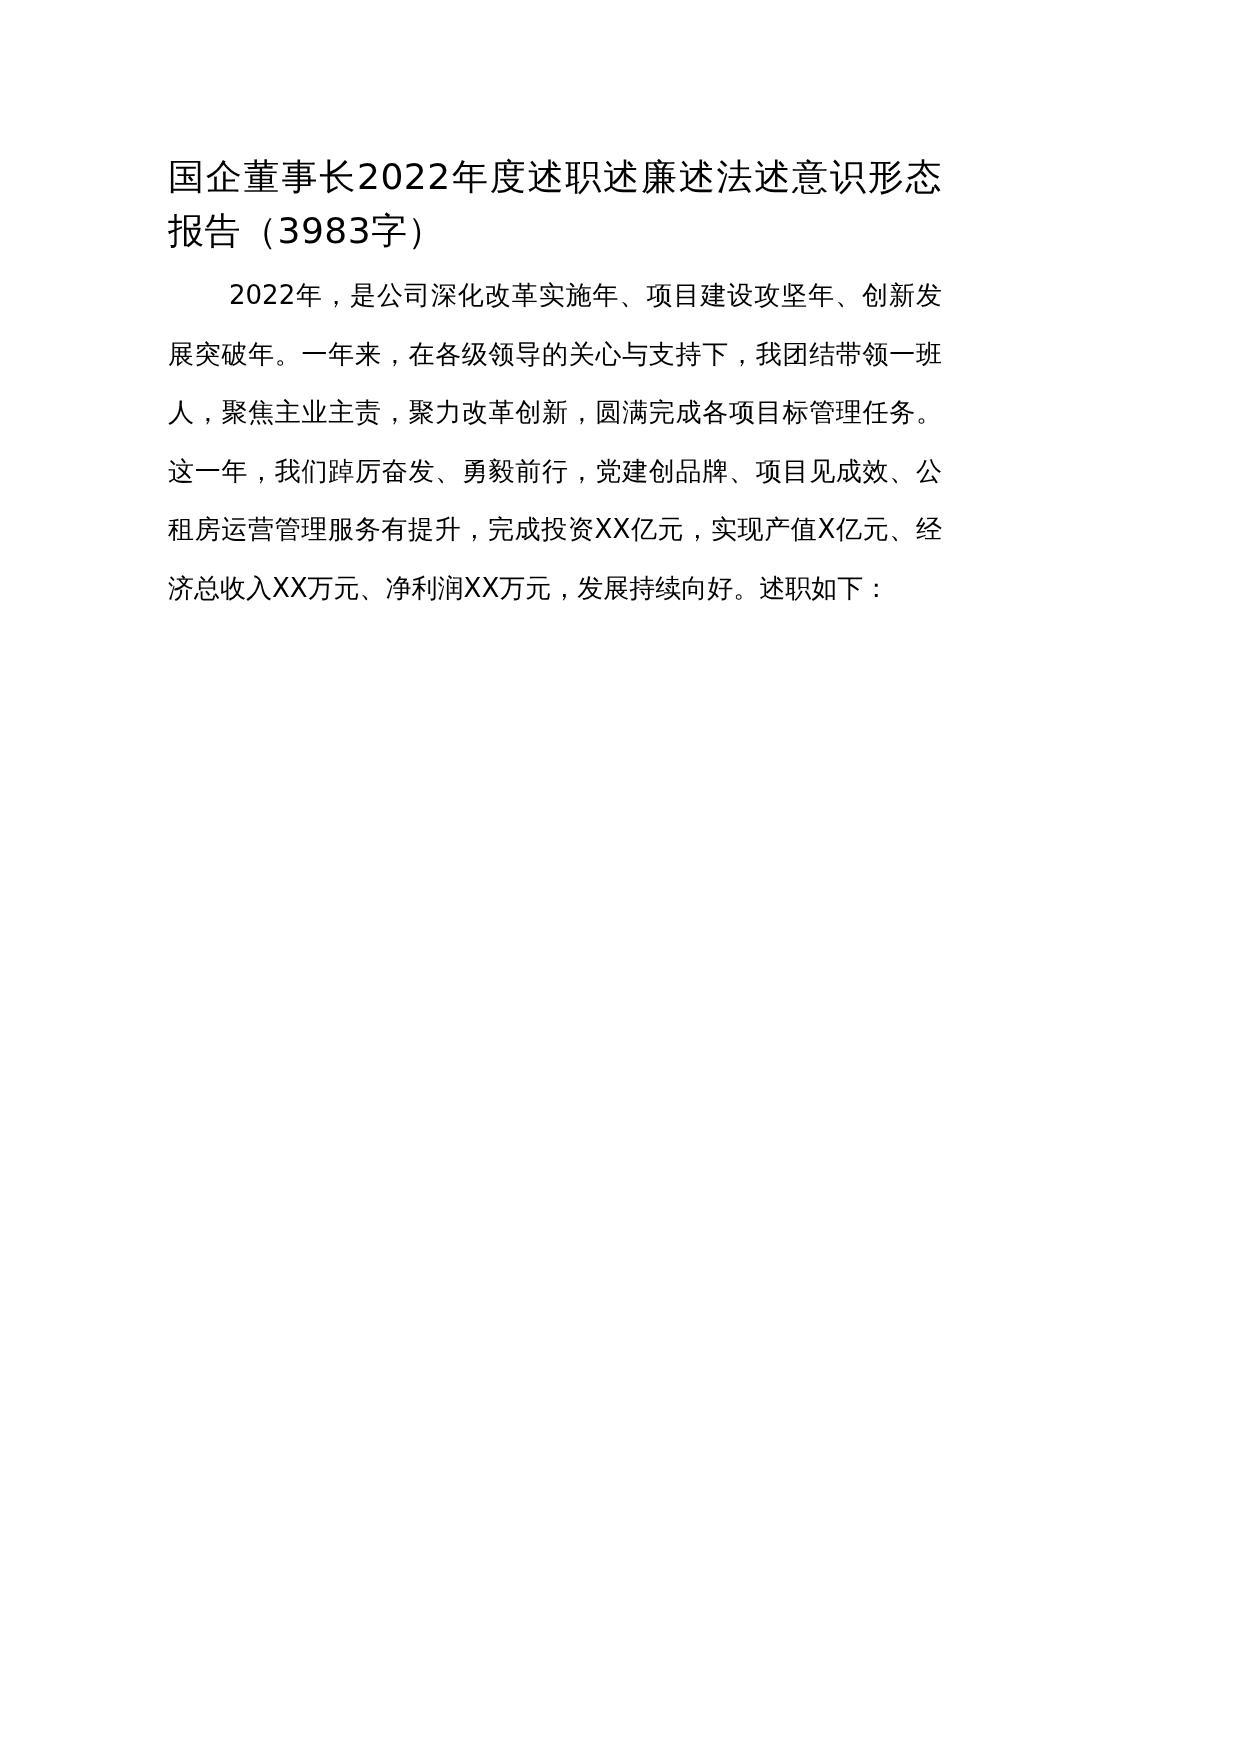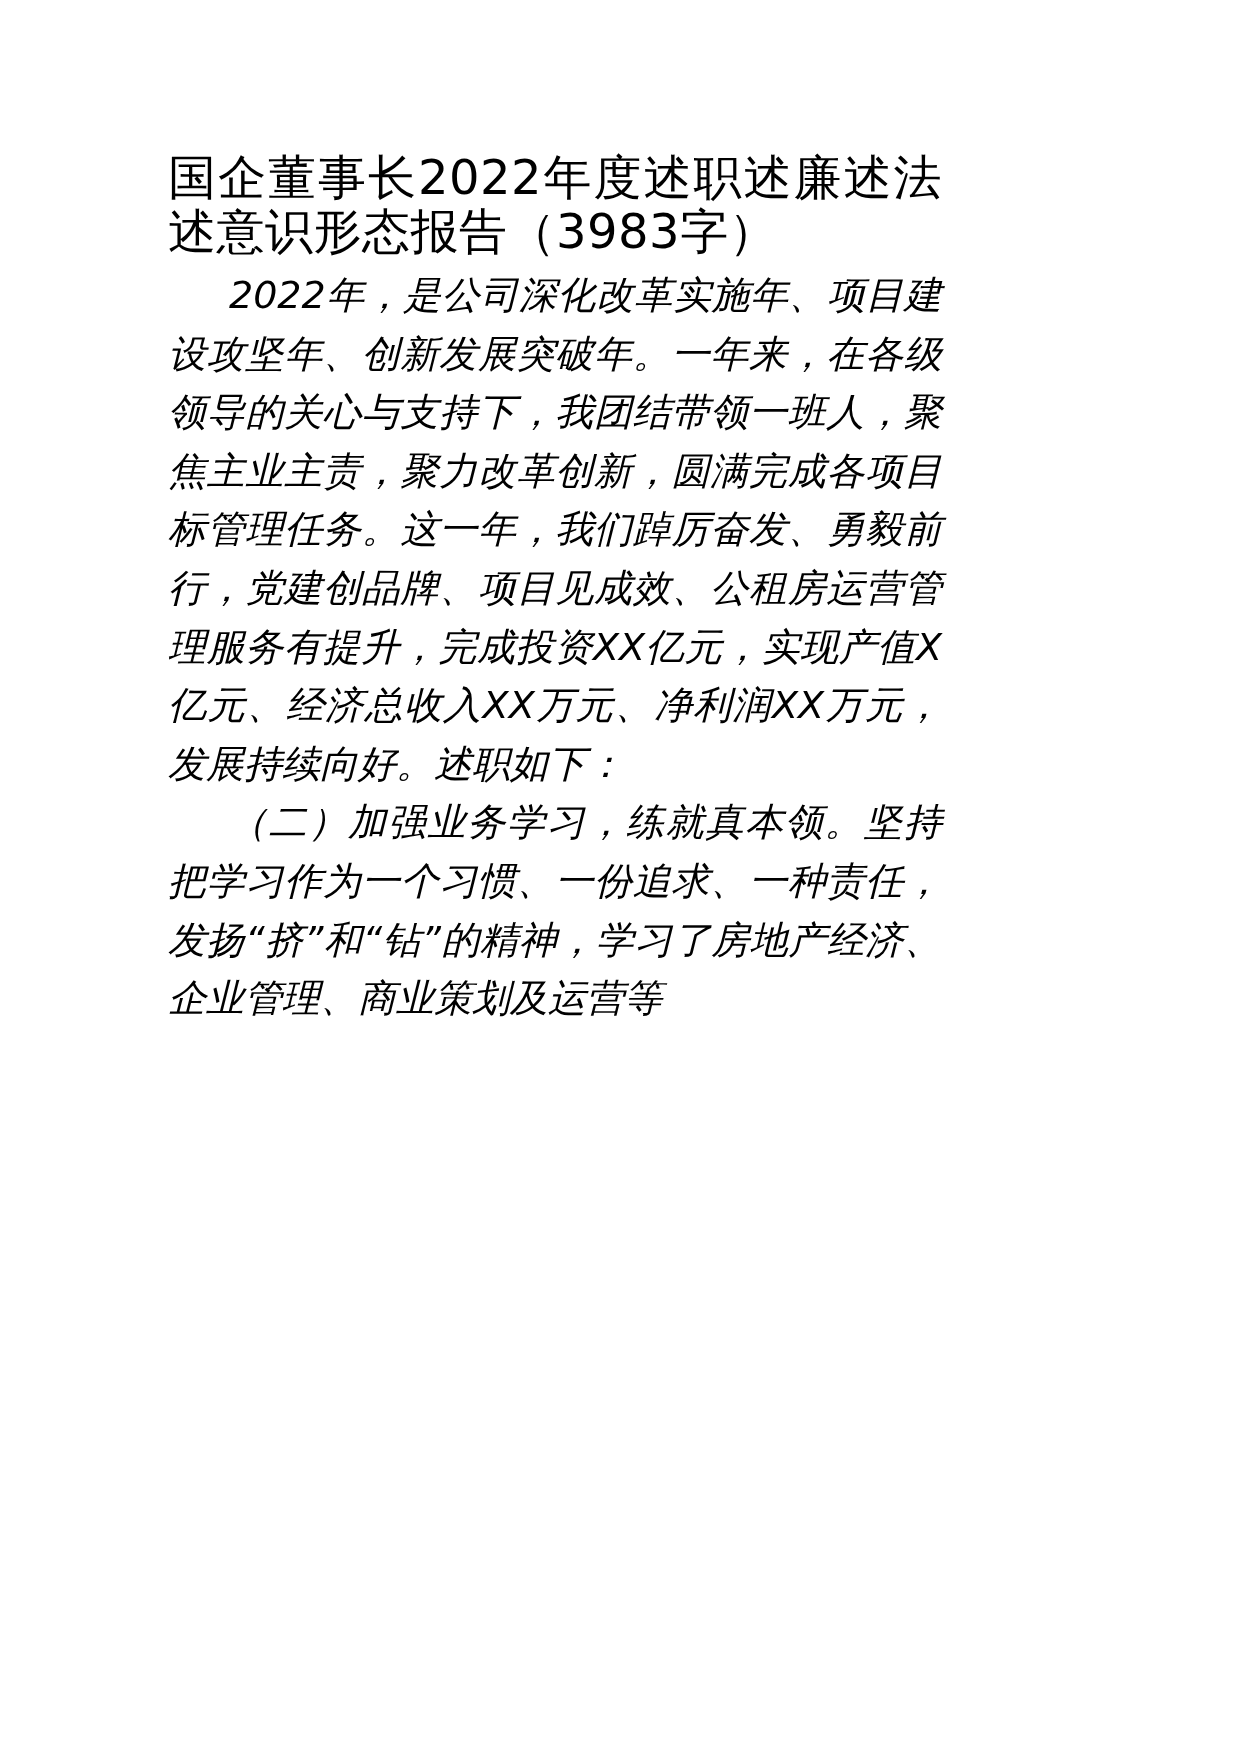--- a/index.html
+++ b/index.html
@@ -6,38 +6,36 @@
     body { width: 1240px; height: 1754px; position: relative; overflow: hidden; }
     .page {
       position: absolute;
       left: 168px;
       top: 150px;
       width: 774px;
       color: #000000;
       font-family: "DejaVu Sans", "Liberation Sans", sans-serif;
     }
     .title {
-      font-size: 48px;
+      font-size: 36px;
       line-height: 54px;
       margin: 0 0 8px 0;
       font-weight: normal;
       letter-spacing: 0.5px;
       text-align: justify;
     }
     .para {
-      font-size: 38px;
+      font-size: 26px;
       line-height: 58.6px;
       margin: 0;
       text-align: justify;
       text-align-last: left;
       word-break: break-all;
-      font-style: italic;
     }
     .indent { text-indent: 61px; }
   </style>
 </head>
 <body>
 
 <div class="page">
   <h1 class="title">国企董事长2022年度述职述廉述法述意识形态报告（3983字）</h1>
   <p class="para indent">2022年，是公司深化改革实施年、项目建设攻坚年、创新发展突破年。一年来，在各级领导的关心与支持下，我团结带领一班人，聚焦主业主责，聚力改革创新，圆满完成各项目标管理任务。这一年，我们踔厉奋发、勇毅前行，党建创品牌、项目见成效、公租房运营管理服务有提升，完成投资XX亿元，实现产值X亿元、经济总收入XX万元、净利润XX万元，发展持续向好。述职如下：</p>
-  <p class="para indent">（二）加强业务学习，练就真本领。坚持把学习作为一个习惯、一份追求、一种责任，发扬“挤”和“钻”的精神，学习了房地产经济、企业管理、商业策划及运营等</p>
 </div>
 
 </body></html>

